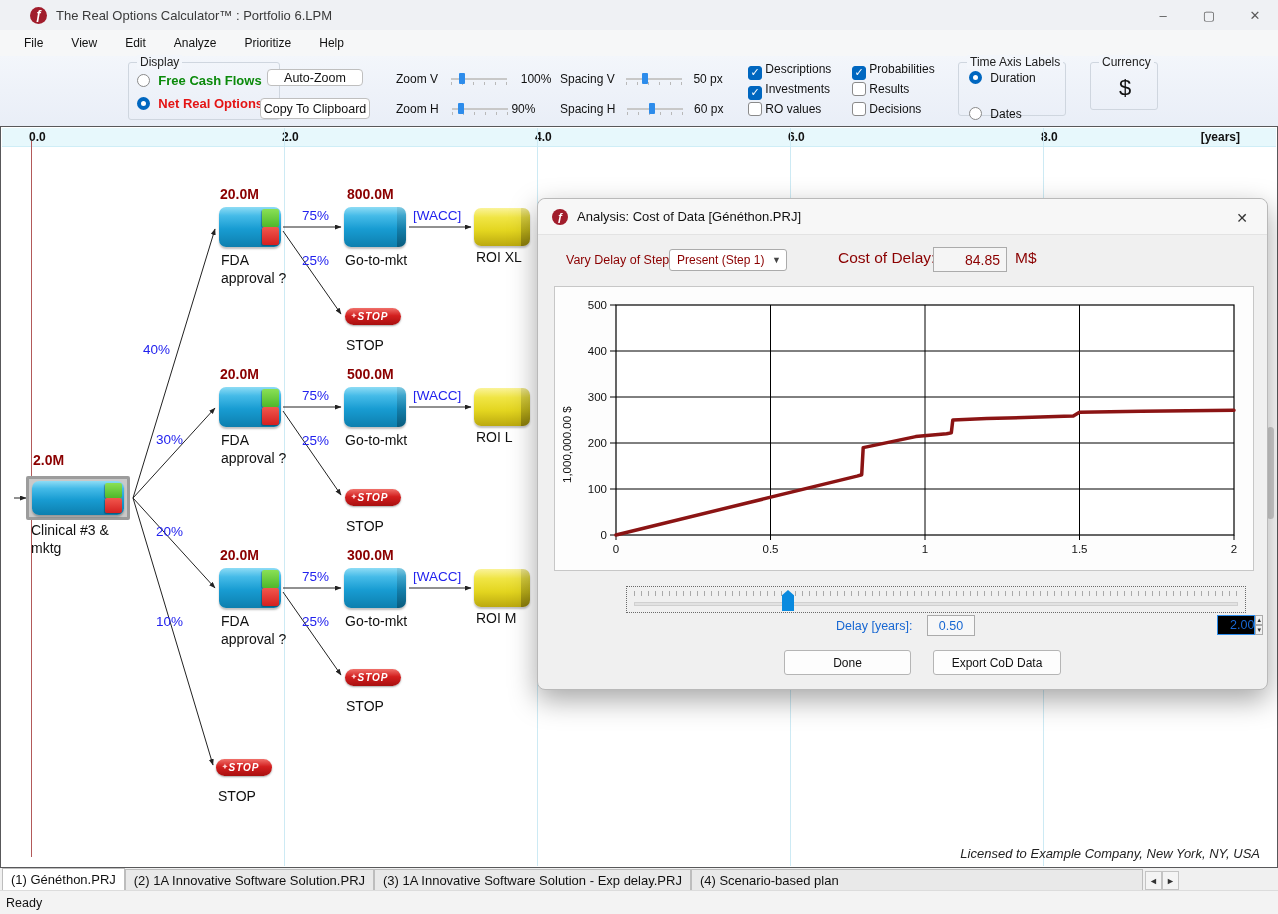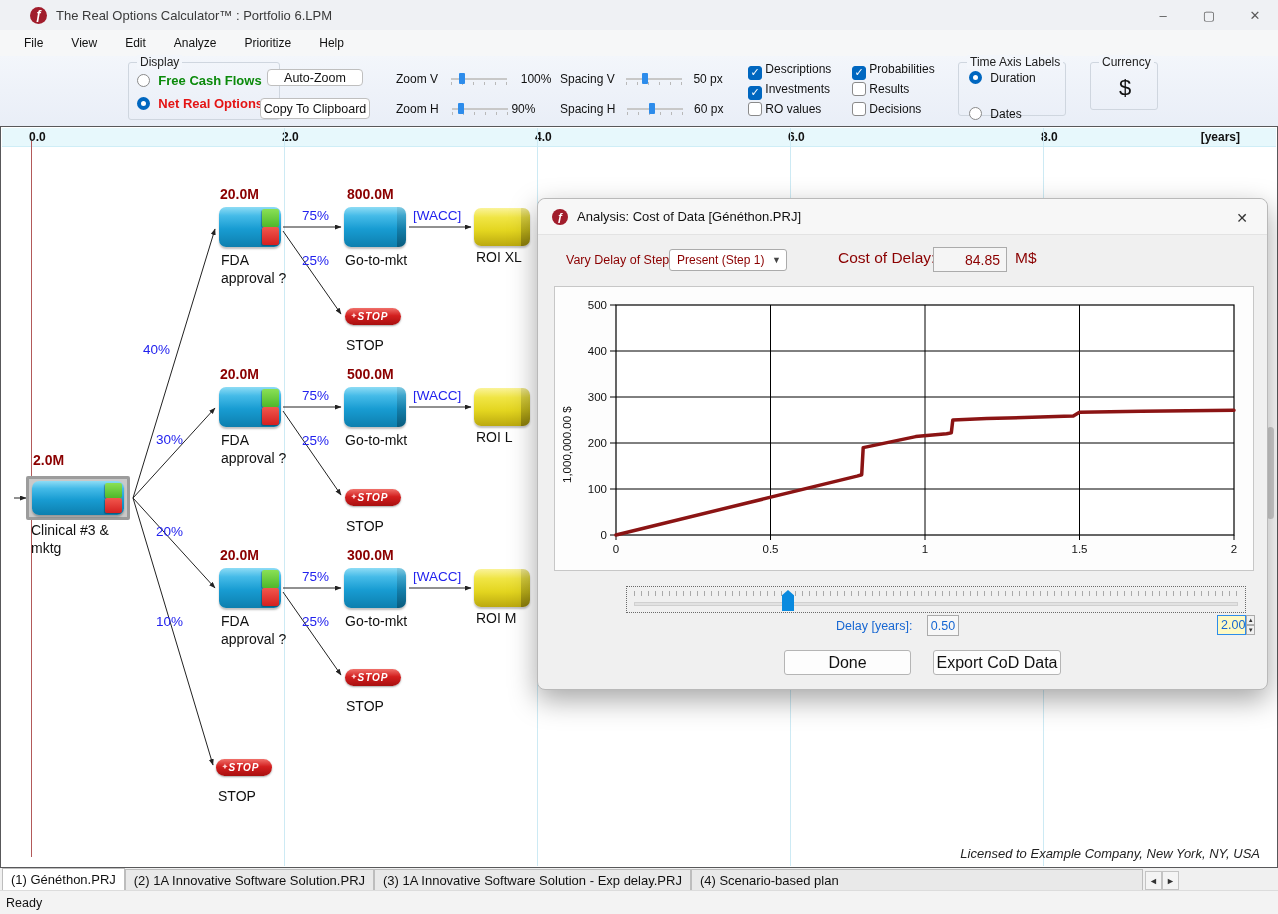--- a/index.html
+++ b/index.html
@@ -75,24 +75,24 @@
   .dd .arrow { position:absolute; right:5px; color:#444; font-size:9px; }
   .cod-field { position:absolute; left:395px; top:48px; width:74px; height:25px; background:#f5f5f5; border:1px solid #ababab; font-size:14px; color:#8b0000; display:flex; align-items:center; justify-content:flex-end; padding-right:6px; }
   .chart-panel { position:absolute; left:16px; top:87px; width:700px; height:285px; background:#fdfdfd; border:1px solid #c7c7c7; }
   .ylab { position:absolute; left:6px; top:58px; height:200px; writing-mode:vertical-rl; transform:rotate(180deg); font-size:11.5px; color:#111; text-align:center; }
   .dlg-slider { position:absolute; left:88px; top:387px; width:620px; height:27px; border:1px dotted #6a6a6a; background:#f0f0f0; }
   .dlg-slider .tickrow { position:absolute; left:7px; right:7px; top:4px; height:5px; background:repeating-linear-gradient(90deg,#a9a9a9 0 1px,transparent 1px 7px); }
   .dlg-slider .track { position:absolute; left:7px; right:7px; top:15px; height:4px; background:#e2e2e2; border:1px solid #d0d0d0; }
   .dlg-slider .thumb { position:absolute; left:155px; top:3px; width:12px; height:21px; background:#0a8adf; clip-path:polygon(0 25%,50% 0,100% 25%,100% 100%,0 100%); }
   .blue-field { background:#f7f7f7; border:1px solid #ababab; color:#1767d2; font-size:12.5px; display:flex; align-items:center; justify-content:center; }
   .spinner { position:absolute; left:679px; top:416px; width:38px; height:20px; display:flex; }
-  .spinner .val { flex:1; background:#fef9c3; border:1px solid #2d8ceb; color:#1767d2; font-size:12.5px; display:flex; align-items:center; padding-left:3px; }
+  .spinner .val { flex:1; background:#000000; border:1px solid #2d8ceb; color:#1767d2; font-size:12.5px; display:flex; align-items:center; padding-left:12px; }
   .spinner .btns { width:14px; display:flex; flex-direction:column; }
   .spinner .btns div { flex:1; background:#f0f0f0; border:1px solid #ababab; font-size:6px; color:#333; display:flex; align-items:center; justify-content:center; }
-  .dlg-btn { position:absolute; height:25px; background:#fdfdfd; border:1px solid #b5b5b5; border-radius:3px; font-size:16px; color:#111; display:flex; align-items:center; justify-content:center; }
+  .dlg-btn { position:absolute; height:25px; background:#fdfdfd; border:1px solid #b5b5b5; border-radius:3px; font-size:12px; color:#111; display:flex; align-items:center; justify-content:center; }
 
   
   .tabbar { position:absolute; left:0; top:868px; width:1278px; height:22px; background:#f0f0f0; display:flex; align-items:flex-end; }
   .tab { height:21px; border:1px solid #bdbdbd; border-bottom:none; background:#e9e9e9; font-size:13px; color:#111; display:flex; align-items:center; padding:0 8px; white-space:nowrap; overflow:hidden; }
   .tab.active { background:#fff; height:22px; }
   .tab-arrows { margin-left:2px; display:flex; }
   .tab-arrow { width:17px; height:19px; border:1px solid #c4c4c4; background:#f4f4f4; font-size:9px; color:#333; display:flex; align-items:center; justify-content:center; }
   .statusbar { position:absolute; left:0; top:890px; width:1278px; height:24px; background:#f3f3f3; border-top:1px solid #dcdcdc; font-size:12.5px; color:#111; display:flex; align-items:center; padding-left:6px; }
 </style>
 </head>
@@ -373,21 +373,21 @@
           <polyline points="61.0,248.0 302.0,189.1 306.7,187.7 308.2,160.6 360.7,149.6 391.6,146.8 396.3,145.9 397.8,133.0 431.8,131.6 509.1,129.3 518.3,128.9 524.5,125.2 586.3,124.3 679.0,123.3" fill="none" stroke="#8b1414" stroke-width="3.5" stroke-linejoin="round" stroke-linecap="round"></polyline>
         </svg>
     </div>
 
     <div class="dlg-slider">
       <div class="tickrow"></div>
       <div class="track"></div>
       <div class="thumb"></div>
     </div>
     <div class="dlg-label" style="left:298px; top:420px; color:#1767d2;">Delay [years]:</div>
-    <div class="blue-field" style="position:absolute; left:389px; top:416px; width:32px; height:21px;">0.50</div>
+    <div class="blue-field" style="position:absolute; left:389px; top:416px; width:48px; height:21px;">0.50</div>
     <div class="spinner">
       <div class="val">2.00</div>
       <div class="btns">
         <div>▲</div>
         <div>▼</div>
       </div>
     </div>
     <div class="dlg-btn" style="left:246px; top:451px; width:127px;">Done</div>
     <div class="dlg-btn" style="left:395px; top:451px; width:128px;">Export CoD Data</div>
   </div>

